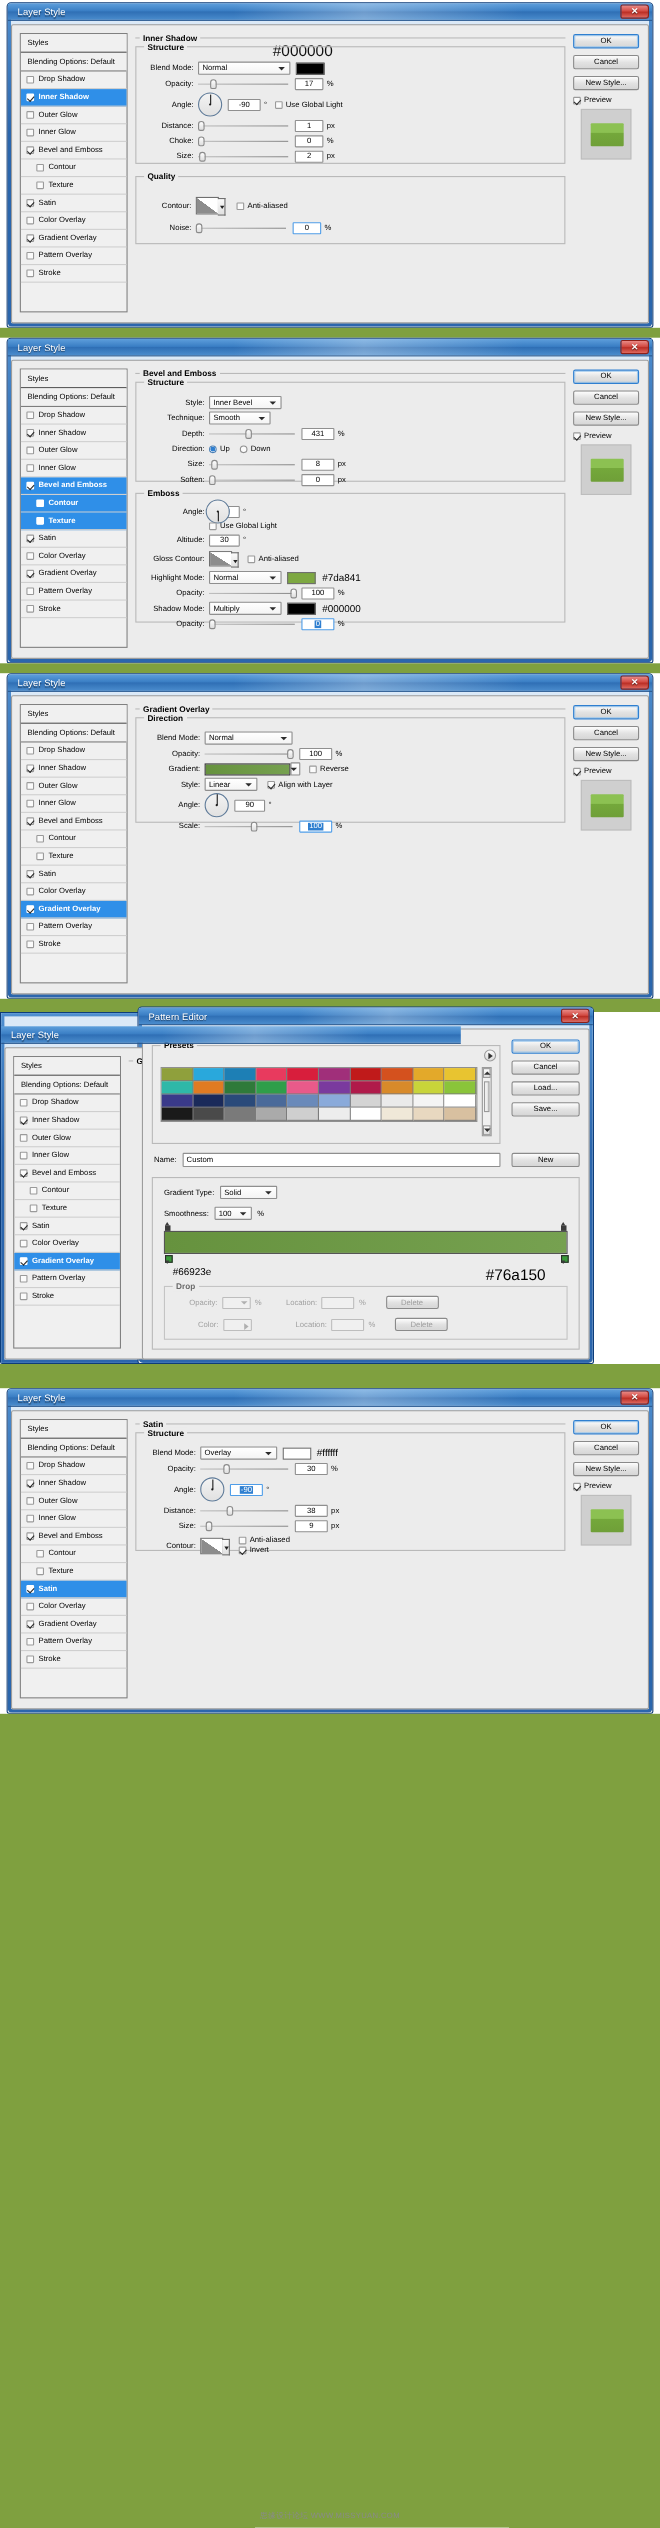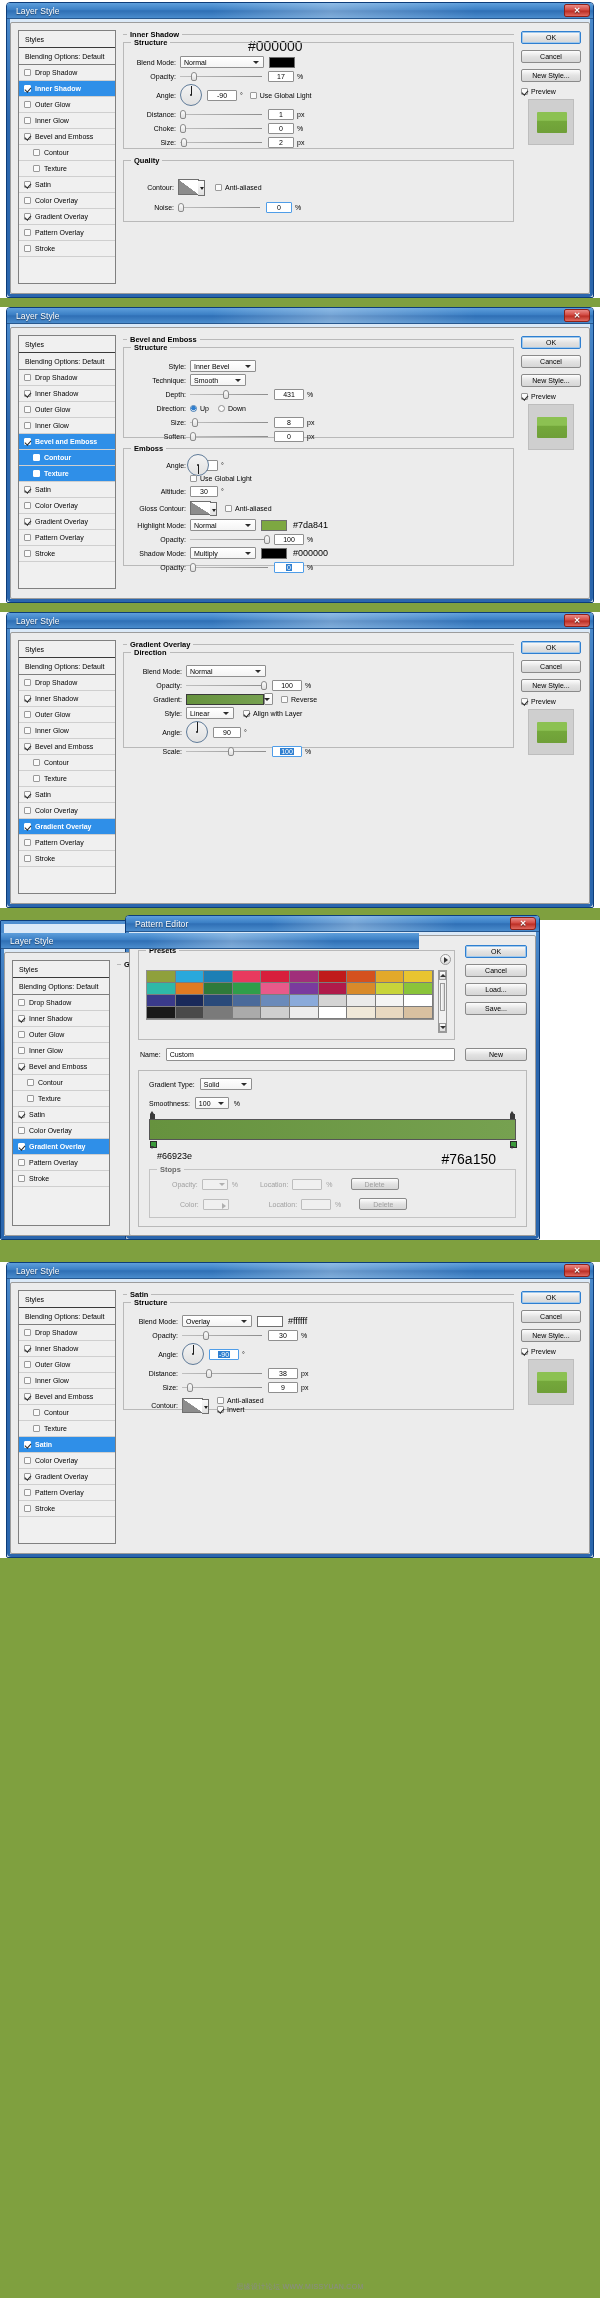--- a/index.html
+++ b/index.html
@@ -979,21 +979,21 @@
         <div class="stopmark top" style="left:0px; top:-8px;"></div>
         <div class="stopmark top" style="right:0px; top:-8px;"></div>
         <div class="gradbar" style="background: linear-gradient(90deg, rgb(102, 146, 62), rgb(118, 161, 80));"></div>
         <div class="stopmark bot" style="left:0px; top:21px;"></div>
         <div class="stopmark bot" style="right:0px; top:21px;"></div>
       </div>
       <div style="position:absolute; left:18px; top:80px; font-size:9px;">#66923e</div>
       <div style="position:absolute; right:30px; top:80px; font-size:14px;">#76a150</div>
 
       <div class="disabled" style="position:absolute; left:10px; right:10px; top:98px; bottom:8px; border:1px solid #c4c4c4;">
-        <div class="grp-lbl" style="top:-5px; left:7px; color:#6a6a6a;">Stops</div>
+        <div class="grp-lbl" style="top:-5px; left:7px; color:#6a6a6a;">Drop</div>
         <div style="position:absolute; left:22px; top:8px; display:flex; align-items:center; gap:4px;">
           <span>Opacity:</span>
           <div class="ti" style="width:26px; height:11px; position:relative;">
               <i class="caret" style="right:2px; border-top-color:#b0b0b0;"></i>
             </div>
           <span>%</span>
           <span style="margin-left:18px;">Location:</span>
           <div class="ti" style="width:30px; height:11px;"></div>
           <span>%</span>
           <div class="pbtn" style="width:48px; height:12px; margin:0 0 0 14px; color:#9e9e9e;">Delete</div>

